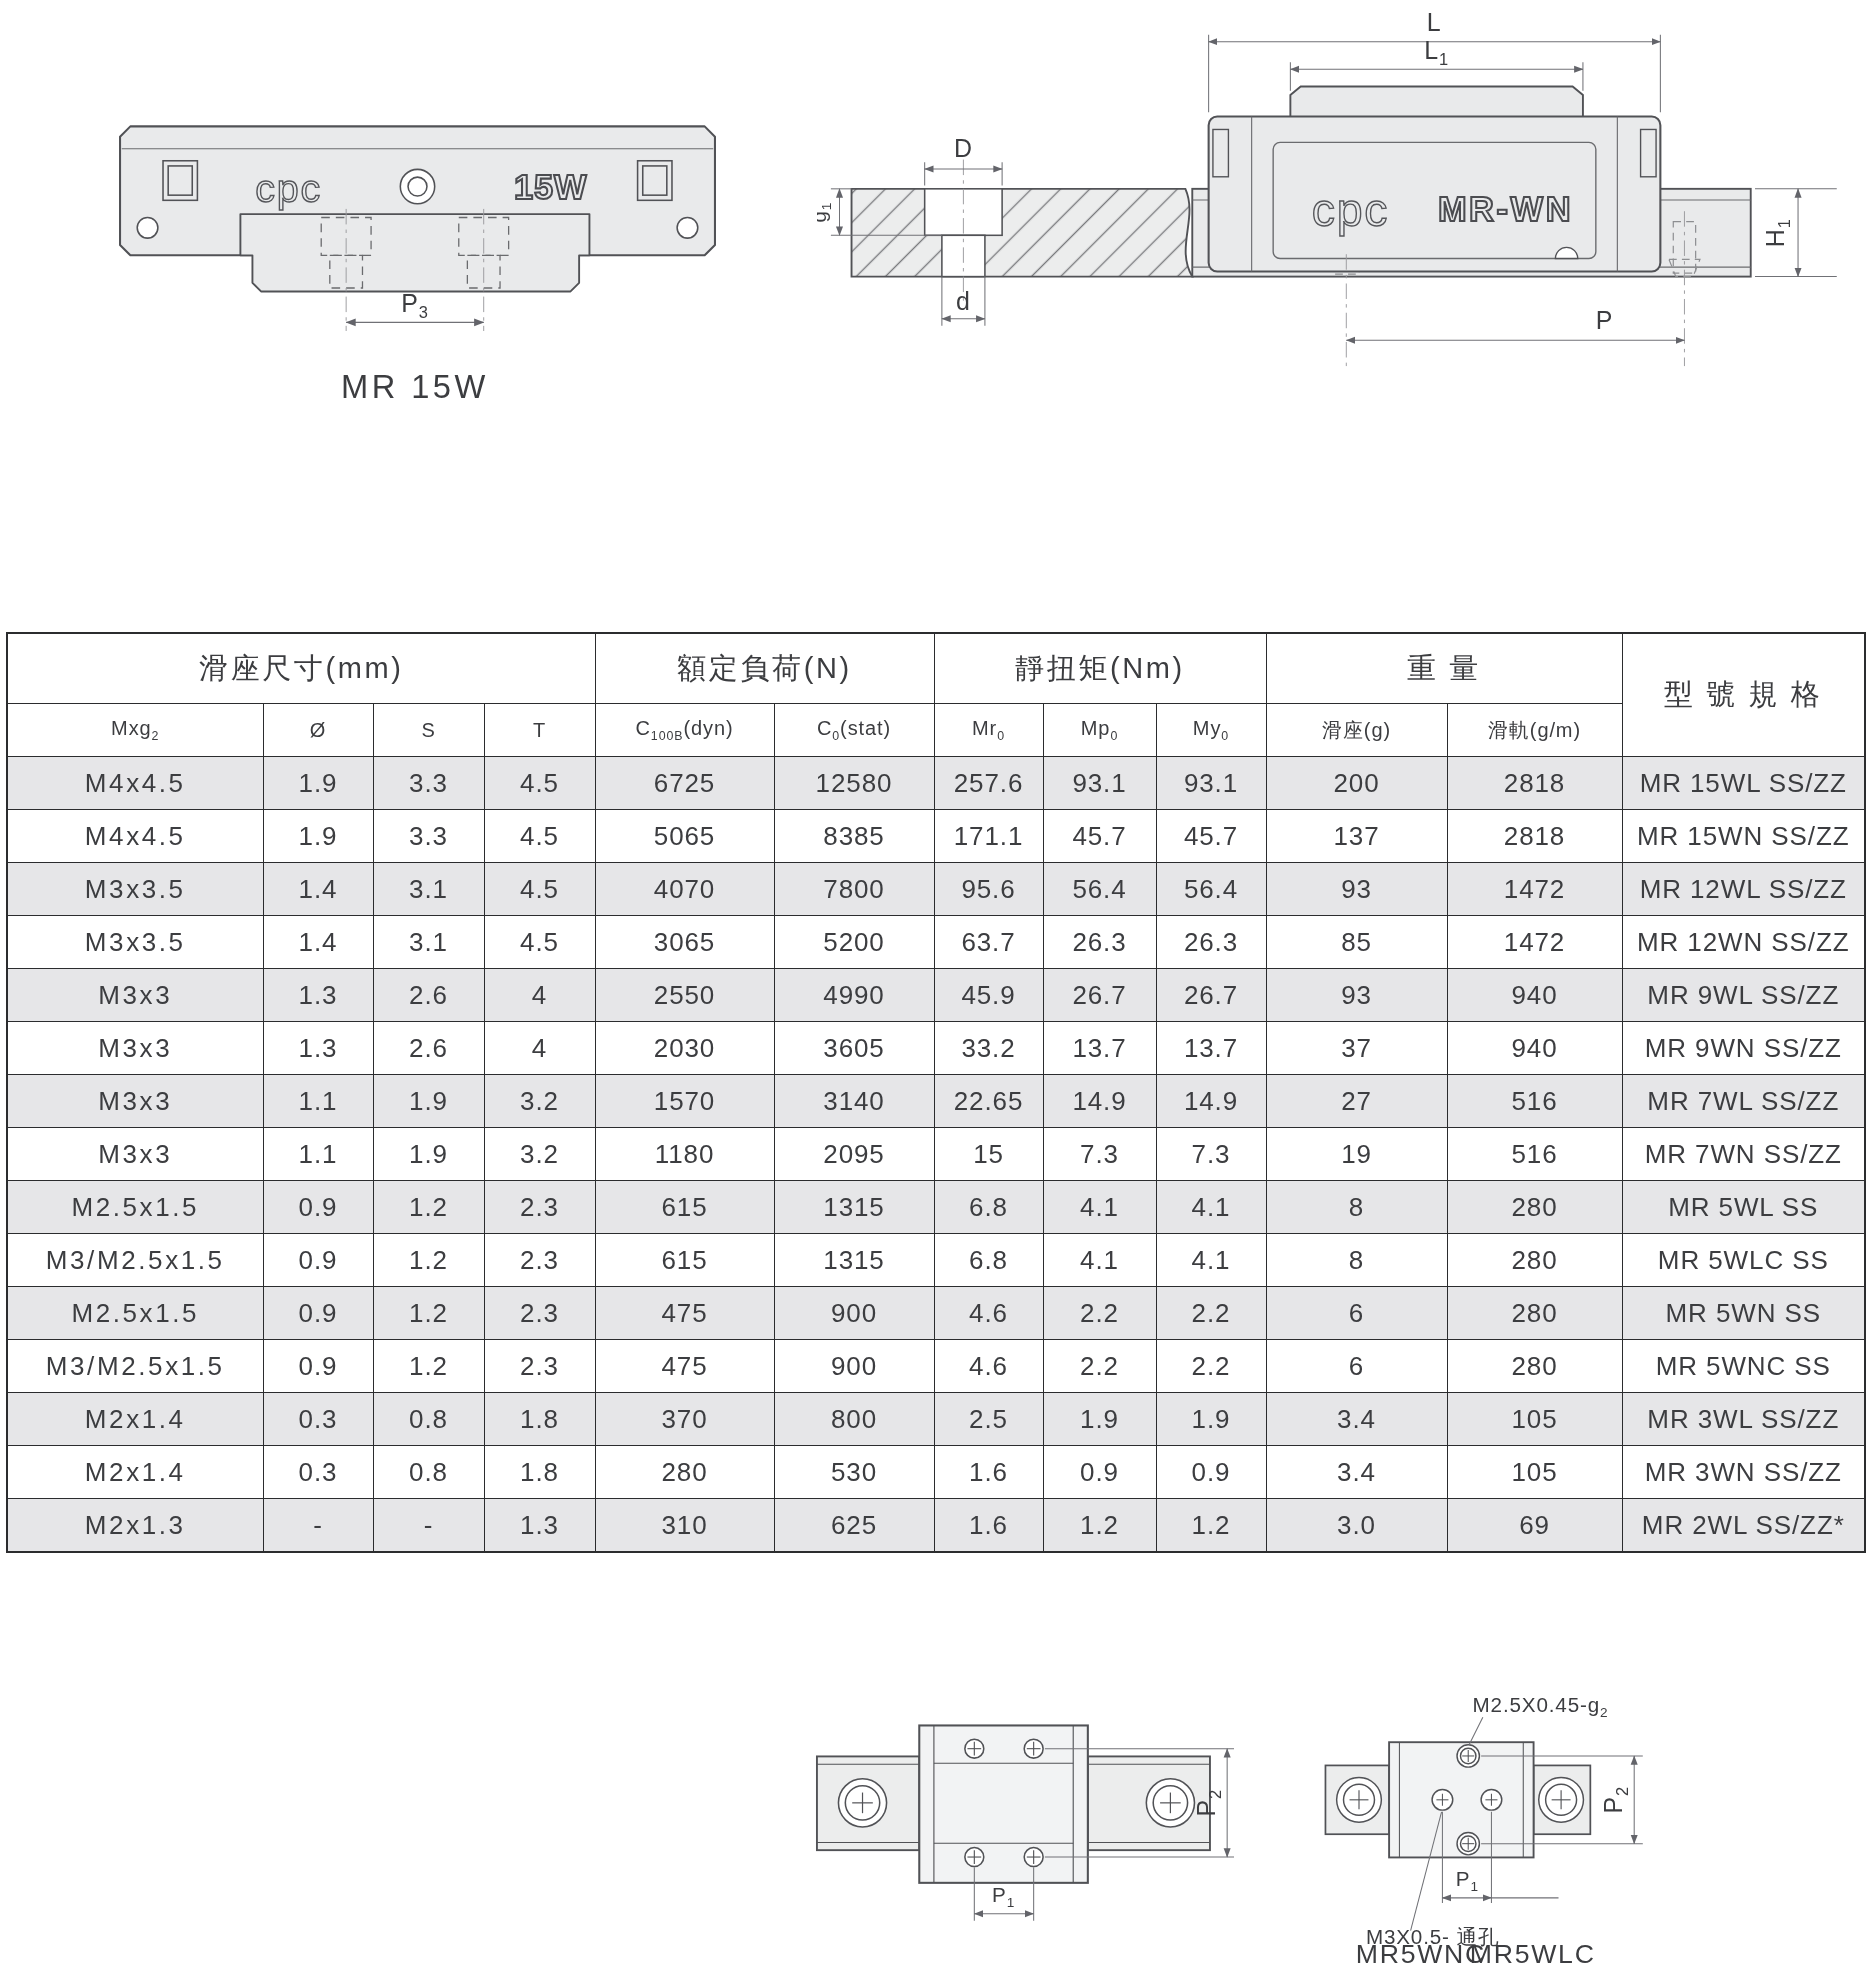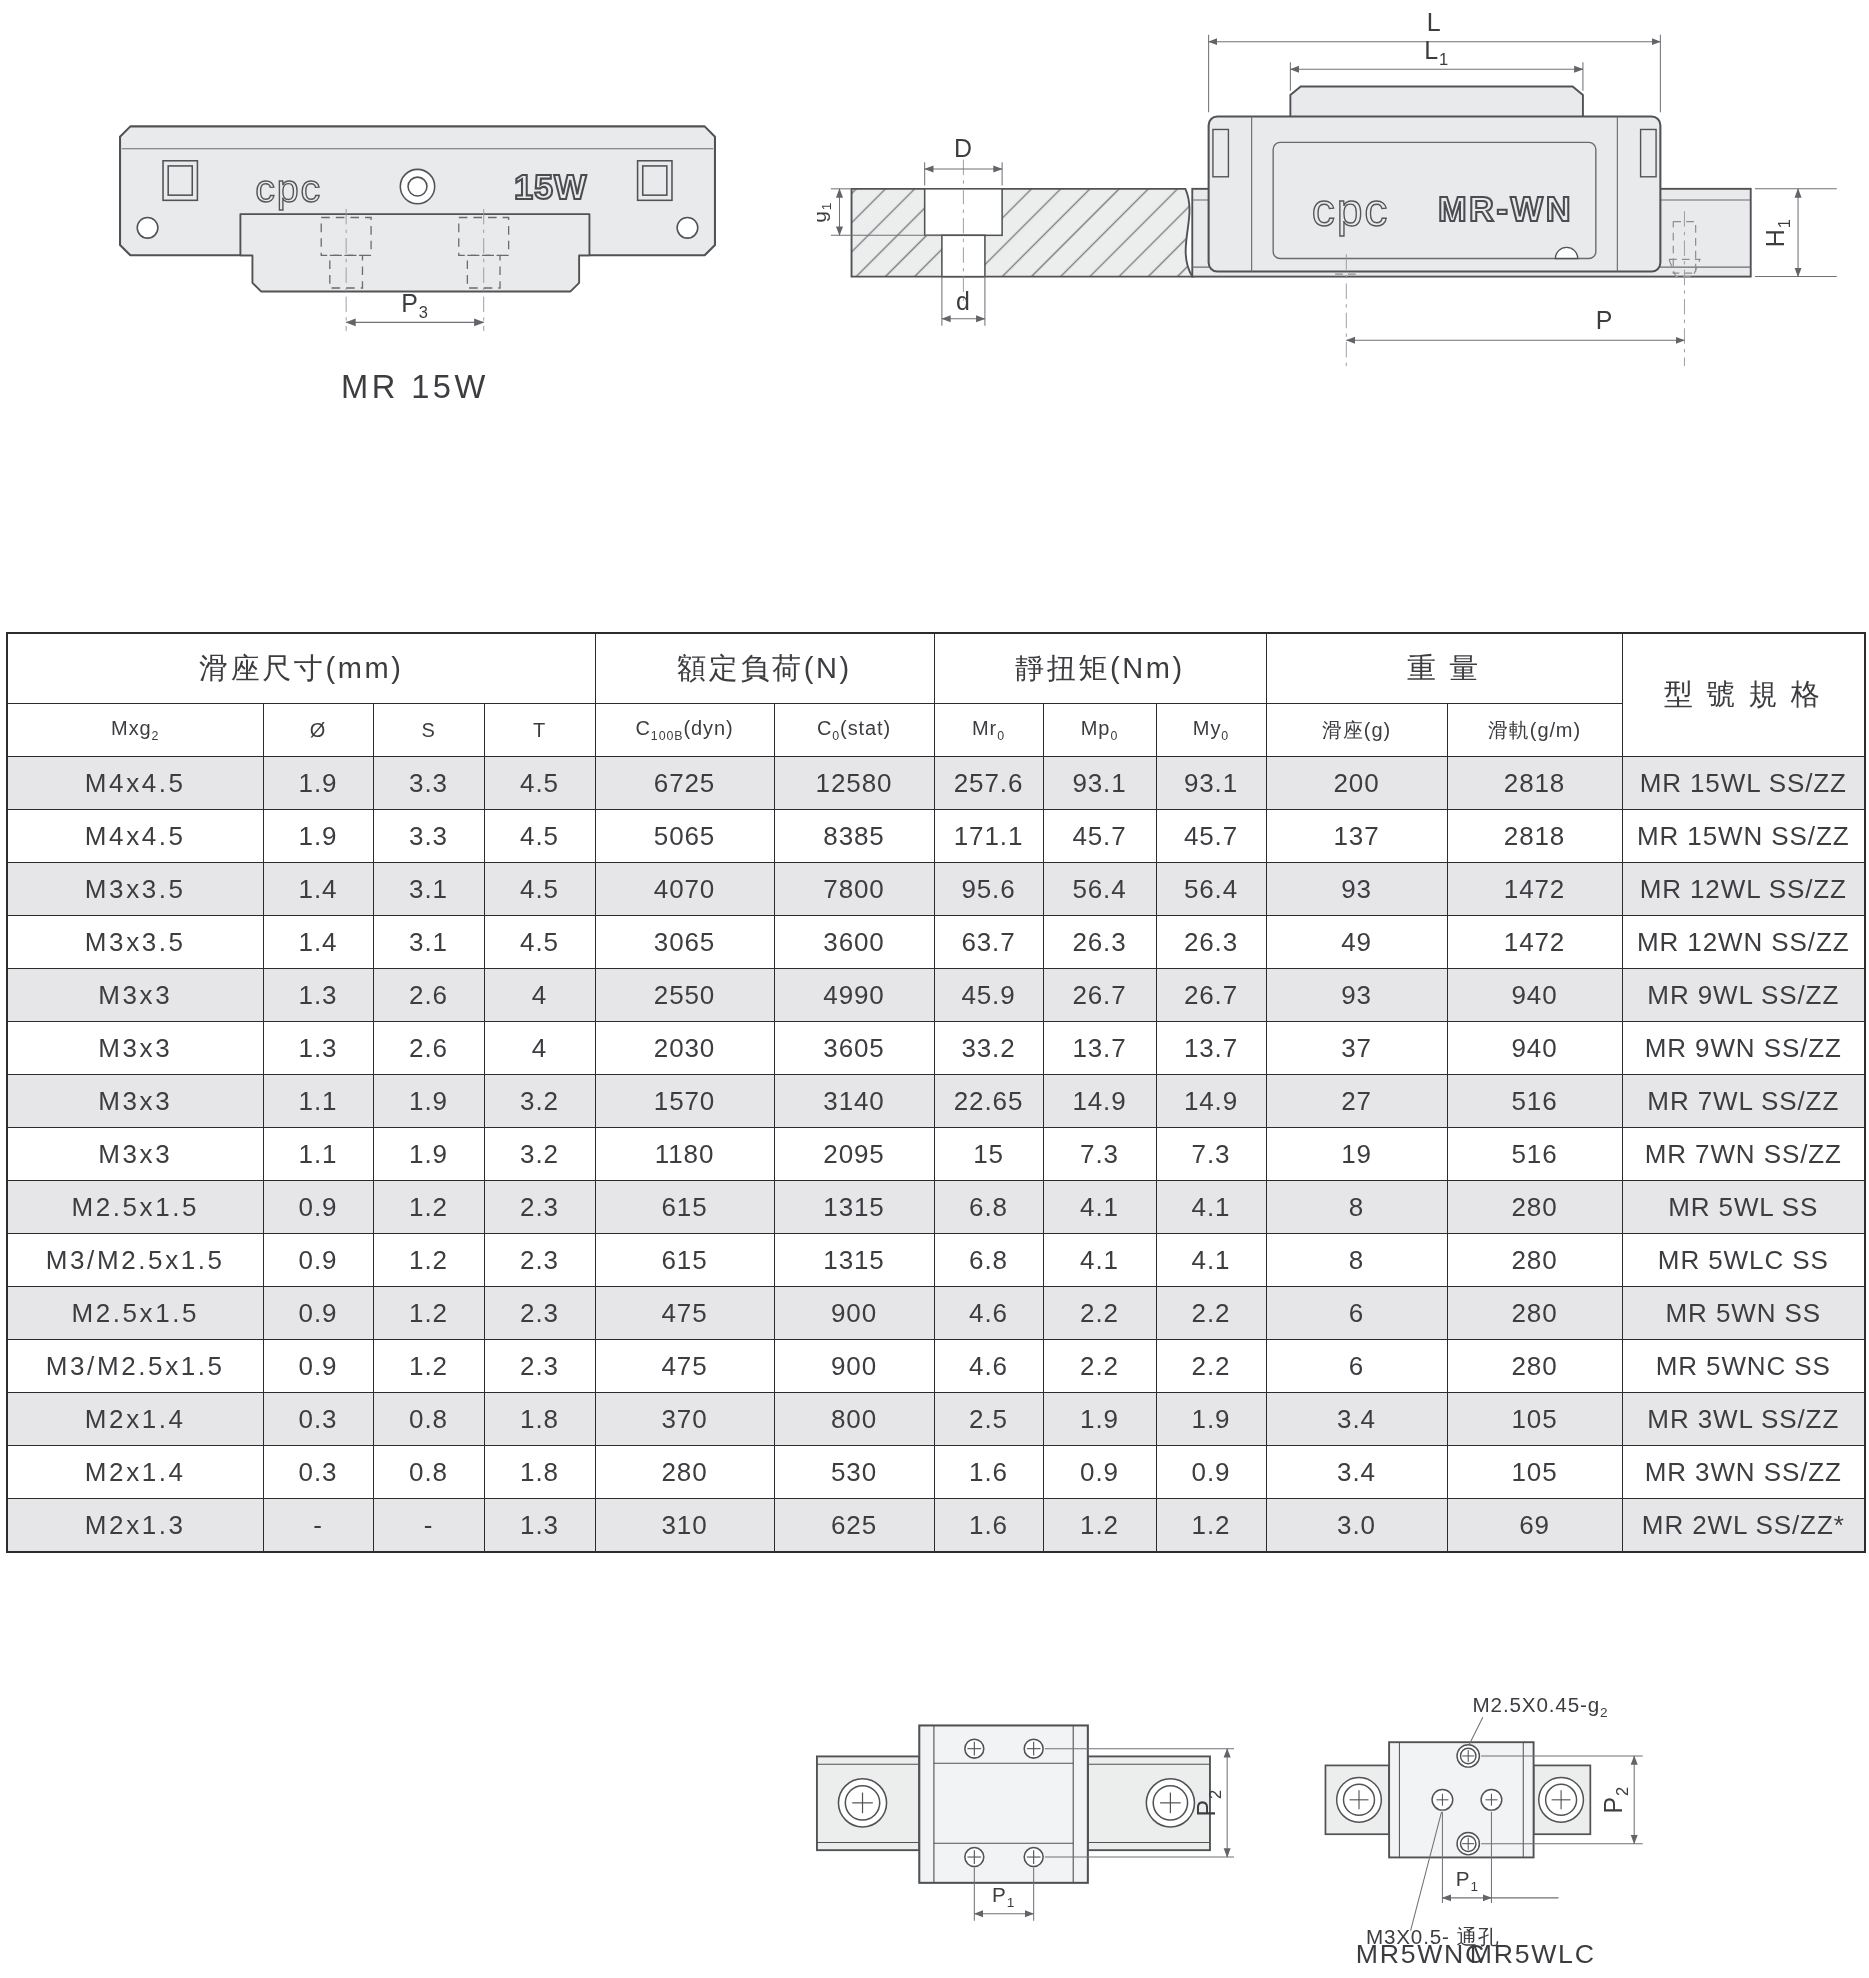--- a/index.html
+++ b/index.html
@@ -249,25 +249,25 @@
           <td>93</td>
           <td>1472</td>
           <td>MR 12WL SS/ZZ</td>
         </tr>
         <tr>
           <td>M3x3.5</td>
           <td>1.4</td>
           <td>3.1</td>
           <td>4.5</td>
           <td>3065</td>
-          <td>3600</td>
+          <td>5200</td>
           <td>63.7</td>
           <td>26.3</td>
           <td>26.3</td>
-          <td>49</td>
+          <td>85</td>
           <td>1472</td>
           <td>MR 12WN SS/ZZ</td>
         </tr>
         <tr class="shade">
           <td>M3x3</td>
           <td>1.3</td>
           <td>2.6</td>
           <td>4</td>
           <td>2550</td>
           <td>4990</td>

